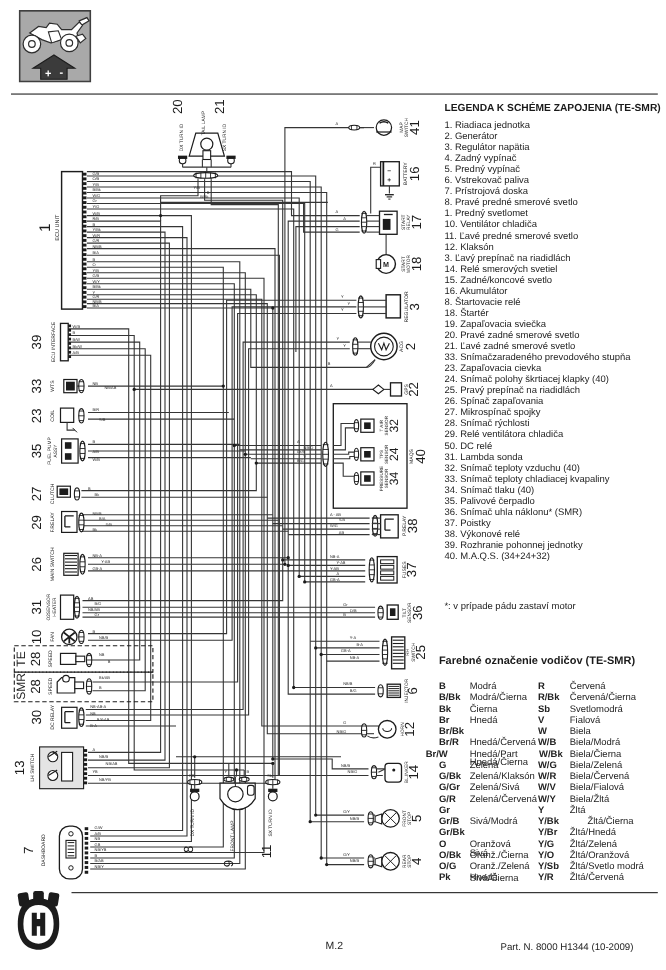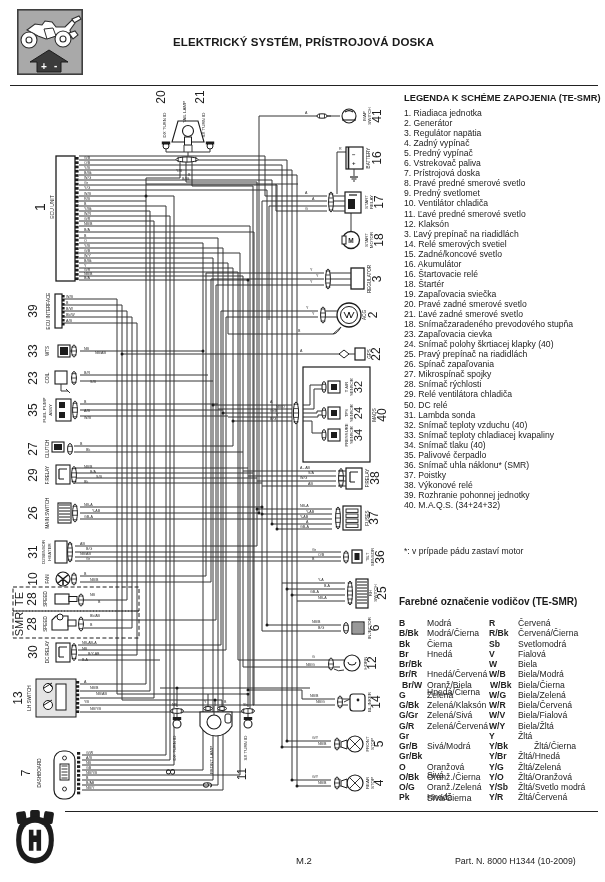--- a/index.html
+++ b/index.html
@@ -20,21 +20,20 @@
 <circle cx="12" cy="31" r="8"></circle>
         <circle cx="12" cy="31" r="3"></circle>
 <circle cx="46" cy="30" r="8"></circle>
         <circle cx="46" cy="30" r="3"></circle>
 <path d="M52 24 l6 -2 3 4 -5 4 z"></path>
 </g>
 <path d="M32 41 L13 53 h7 v10 h24 v-10 h7 z" fill="#3b3b3b" stroke="#1c1c1c" stroke-width="1"></path>
 <text x="24" y="61" font-size="10" font-weight="bold" fill="#fff">+</text>
 <text x="37" y="60" font-size="10" font-weight="bold" fill="#fff">-</text>
 </svg>
-<div style="position:absolute;left:173px;top:36px;width:270px;font-size:11.5px;font-weight:bold;color:#1a1a1a;letter-spacing:0.1px">ELEKTRICKÝ SYSTÉM, PRÍSTROJOVÁ DOSKA</div>
 <div style="position:absolute;left:10px;top:85px;width:588px;height:0;border-top:1.2px solid #222"></div>
 <svg width="605" height="882" viewBox="0 0 605 882" style="position:absolute;left:0;top:0">
 <polyline points="79,160 287,160 287,741" fill="none" stroke="#353535" stroke-width="1"></polyline>
 <polyline points="79,165 282,165 282,747" fill="none" stroke="#353535" stroke-width="1"></polyline>
 <polyline points="79,170 292,170 292,780" fill="none" stroke="#353535" stroke-width="1"></polyline>
 <polyline points="79,175 297,175 297,786" fill="none" stroke="#353535" stroke-width="1"></polyline>
 <polyline points="79,180 272,180 272,524" fill="none" stroke="#353535" stroke-width="1"></polyline>
 <polyline points="79,185 277,185 277,529" fill="none" stroke="#353535" stroke-width="1"></polyline>
 <polyline points="79,190 267,190 267,625" fill="none" stroke="#353535" stroke-width="1"></polyline>
 <polyline points="79,196 174,196 174,765 82,765" fill="none" stroke="#353535" stroke-width="1"></polyline>
@@ -739,34 +738,34 @@
 </svg>
 <div style="position:absolute;left:404px;top:93px;font-size:9.3px;font-weight:bold;color:#1a1a1a">LEGENDA K SCHÉME ZAPOJENIA (TE-SMR)</div>
 <div class="li" style="top:108.0px">1. Riadiaca jednotka</div>
     <div class="li" style="top:118.0px">2. Generátor</div>
     <div class="li" style="top:128.1px">3. Regulátor napätia</div>
     <div class="li" style="top:138.2px">4. Zadný vypínač</div>
     <div class="li" style="top:148.2px">5. Predný vypínač</div>
     <div class="li" style="top:158.2px">6. Vstrekovač paliva</div>
     <div class="li" style="top:168.3px">7. Prístrojová doska</div>
     <div class="li" style="top:178.4px">8. Pravé predné smerové svetlo</div>
-    <div class="li" style="top:188.4px">9. Predný svetlomet</div>
+    <div class="li" style="top:188.4px">1. Predný svetlomet</div>
     <div class="li" style="top:198.4px">10. Ventilátor chladiča</div>
     <div class="li" style="top:208.5px">11. Ľavé predné smerové svetlo</div>
     <div class="li" style="top:218.6px">12. Klaksón</div>
     <div class="li" style="top:228.6px">3. Ľavý prepínač na riadidlách</div>
     <div class="li" style="top:238.7px">14. Relé smerových svetiel</div>
     <div class="li" style="top:248.7px">15. Zadné/koncové svetlo</div>
     <div class="li" style="top:258.8px">16. Akumulátor</div>
-    <div class="li" style="top:268.8px">16. Štartovacie relé</div>
+    <div class="li" style="top:268.8px">8. Štartovacie relé</div>
     <div class="li" style="top:278.9px">18. Štartér</div>
     <div class="li" style="top:288.9px">19. Zapaľovacia sviečka</div>
     <div class="li" style="top:299.0px">20. Pravé zadné smerové svetlo</div>
     <div class="li" style="top:309.0px">21. Ľavé zadné smerové svetlo</div>
-    <div class="li" style="top:319.1px">18. Snímačzaradeného prevodového stupňa</div>
+    <div class="li" style="top:319.1px">33. Snímačzaradeného prevodového stupňa</div>
     <div class="li" style="top:329.1px">23. Zapaľovacia cievka</div>
     <div class="li" style="top:339.1px">24. Snímač polohy škrtiacej klapky (40)</div>
     <div class="li" style="top:349.2px">25. Pravý prepínač na riadidlách</div>
     <div class="li" style="top:359.2px">26. Spínač zapaľovania</div>
     <div class="li" style="top:369.3px">27. Mikrospínač spojky</div>
     <div class="li" style="top:379.4px">28. Snímač rýchlosti</div>
     <div class="li" style="top:389.4px">29. Relé ventilátora chladiča</div>
     <div class="li" style="top:399.5px">50. DC relé</div>
     <div class="li" style="top:409.5px">31. Lambda sonda</div>
     <div class="li" style="top:419.6px">32. Snímač teploty vzduchu (40)</div>
@@ -797,22 +796,22 @@
     <div class="cc" style="top:648.8px;left:489px">V</div>
     <div class="cn" style="top:648.8px;left:518px">Fialová</div>
     <div class="cc" style="top:659.0px;left:399px">Br/Bk</div>
     <div class="cn" style="top:687px;left:427px">Hnedá/Čierna</div>
     <div class="cc" style="top:659.0px;left:489px">W</div>
     <div class="cn" style="top:659.0px;left:518px">Biela</div>
     <div class="cc" style="top:669.2px;left:399px">Br/R</div>
     <div class="cn" style="top:669.2px;left:427px">Hnedá/Červená</div>
     <div class="cc" style="top:669.2px;left:489px">W/B</div>
     <div class="cn" style="top:669.2px;left:518px">Biela/Modrá</div>
-    <div class="cc" style="top:679.5px;left:402px">Br/W</div>
-    <div class="cn" style="top:679.5px;left:427px">Oranž/Biela</div>
+    <div class="cc" style="top:679.5px;left:387px">Br/W</div>
+    <div class="cn" style="top:679.5px;left:427px">Hnedá/Part</div>
     <div class="cc" style="top:679.5px;left:490px">W/Bk</div>
     <div class="cn" style="top:679.5px;left:518px">Biela/Čierna</div>
     <div class="cc" style="top:689.8px;left:399px">G</div>
     <div class="cn" style="top:689.8px;left:427px">Zelená</div>
     <div class="cc" style="top:689.8px;left:489px">W/G</div>
     <div class="cn" style="top:689.8px;left:518px">Biela/Zelená</div>
     <div class="cc" style="top:700.0px;left:399px">G/Bk</div>
     <div class="cn" style="top:700.0px;left:427px">Zelená/Klaksón</div>
     <div class="cc" style="top:700.0px;left:489px">W/R</div>
     <div class="cn" style="top:700.0px;left:518px">Biela/Červená</div>

